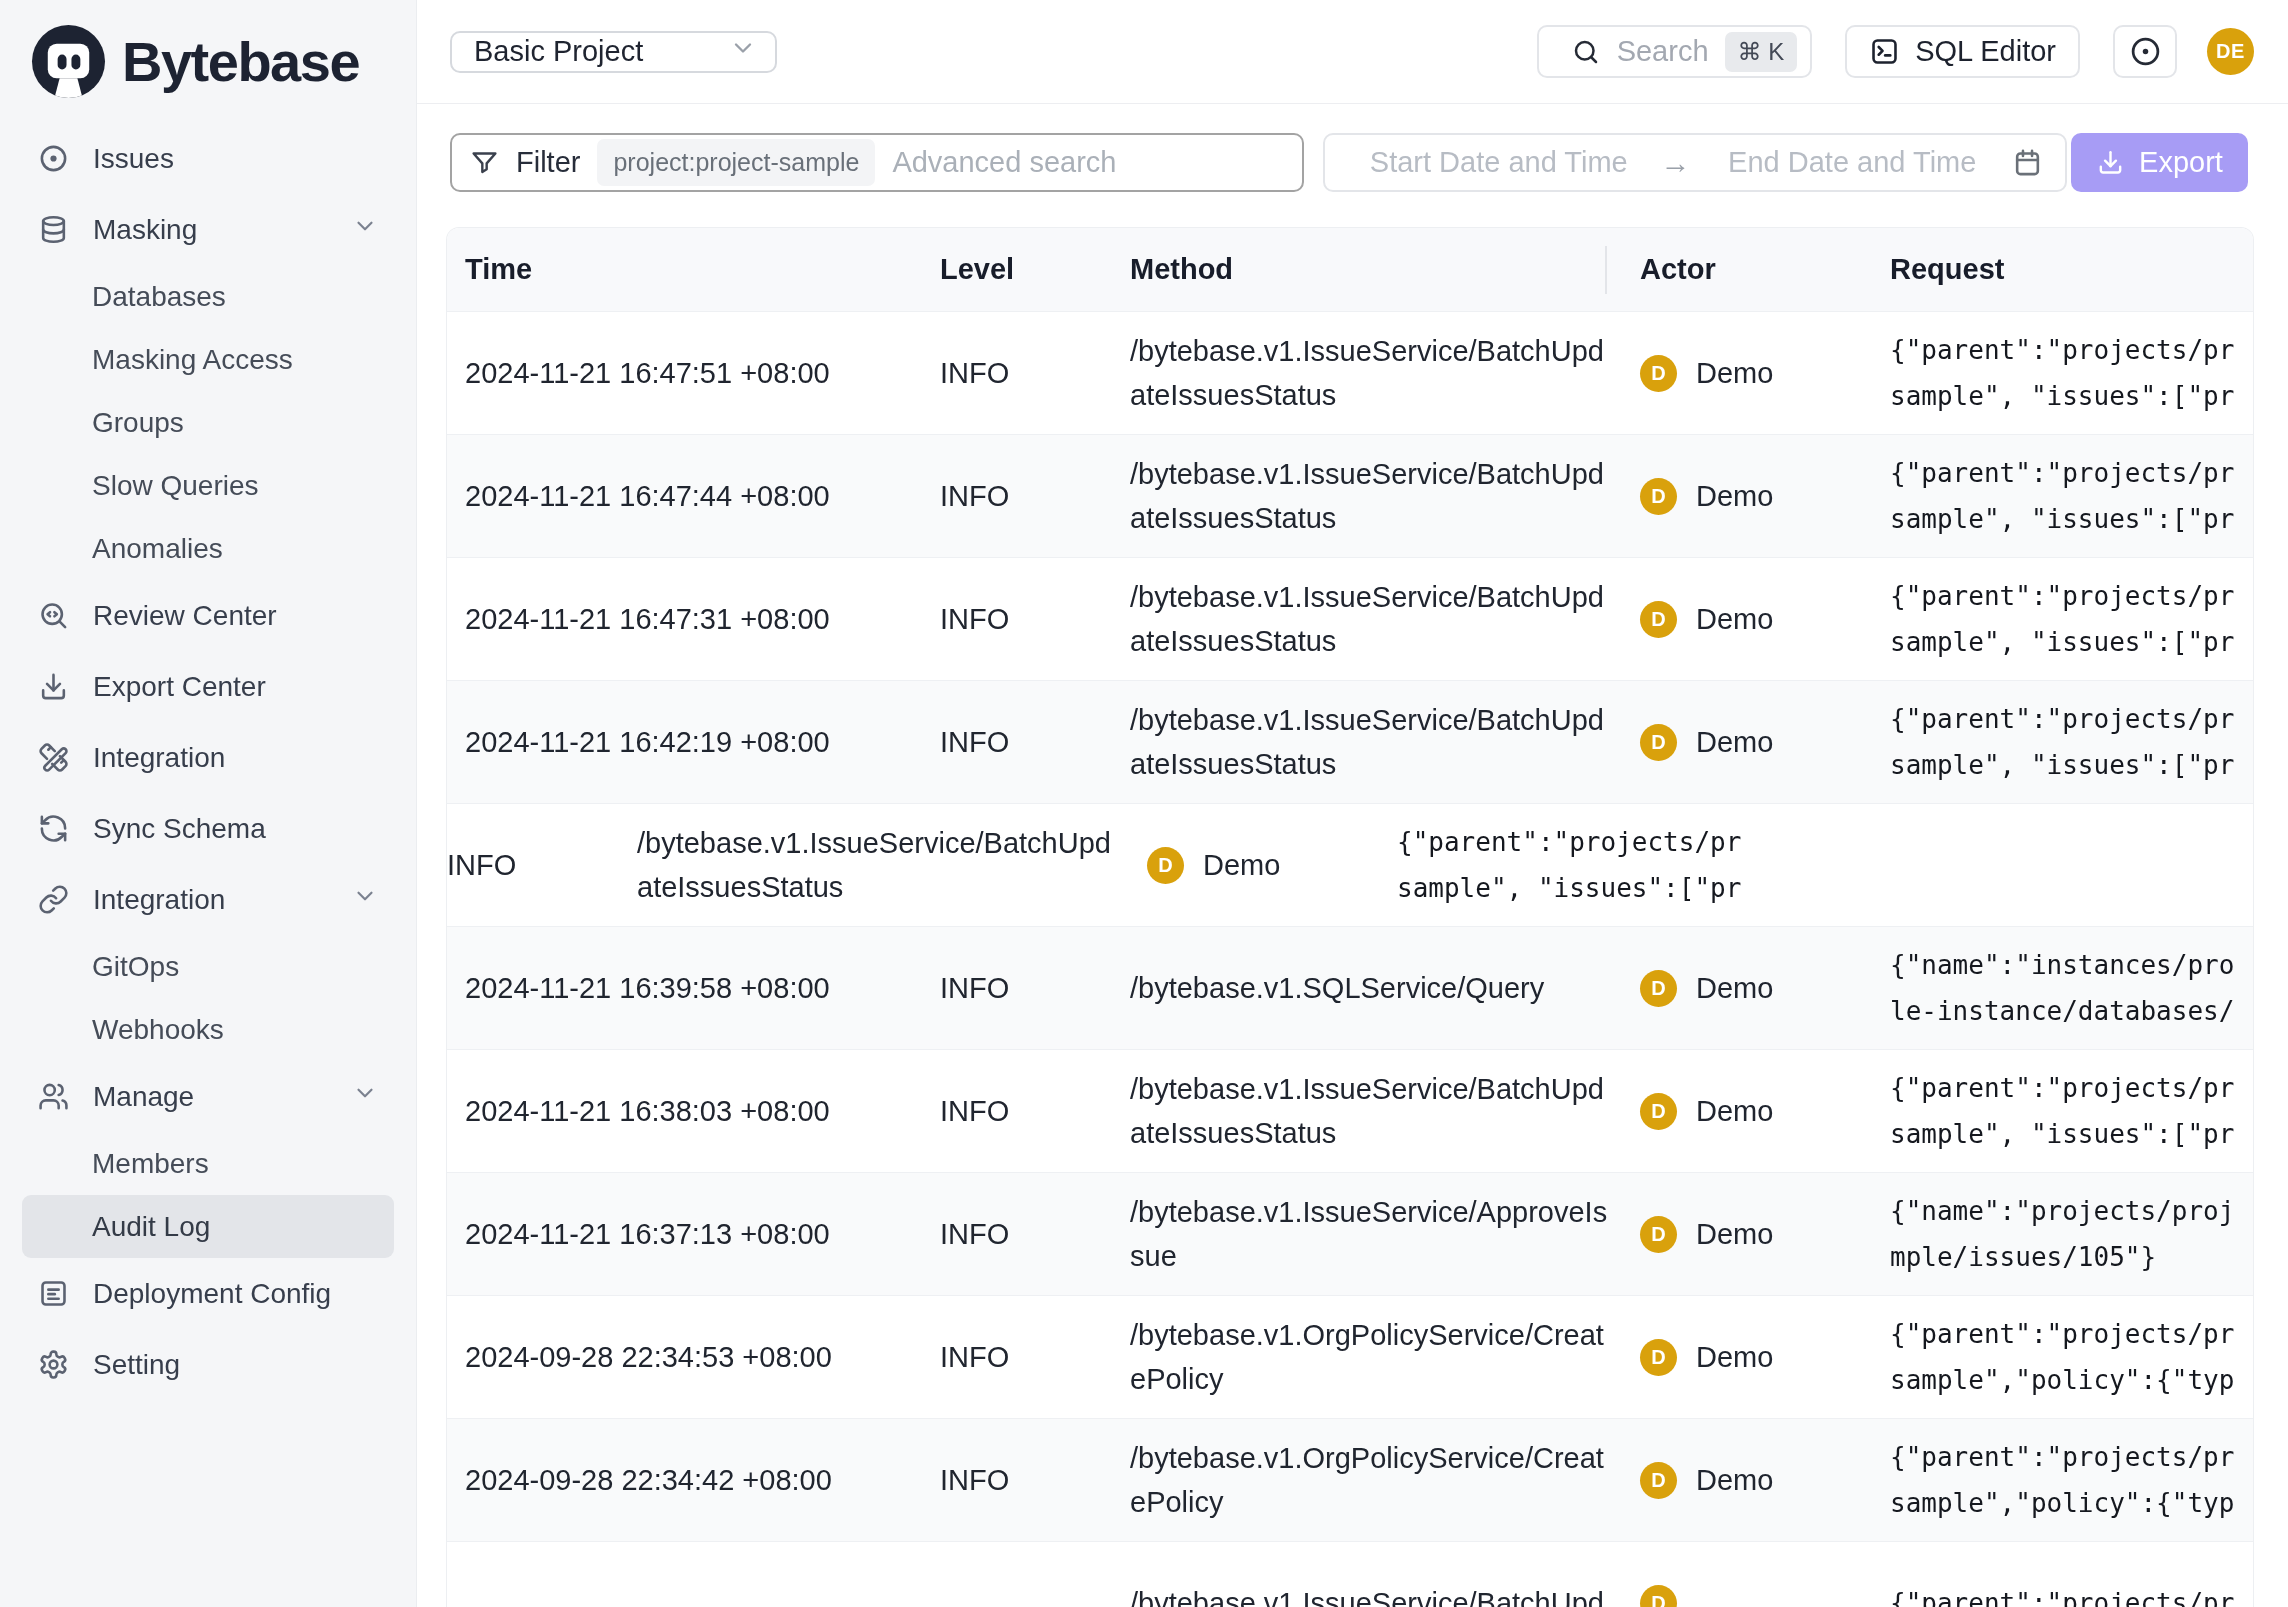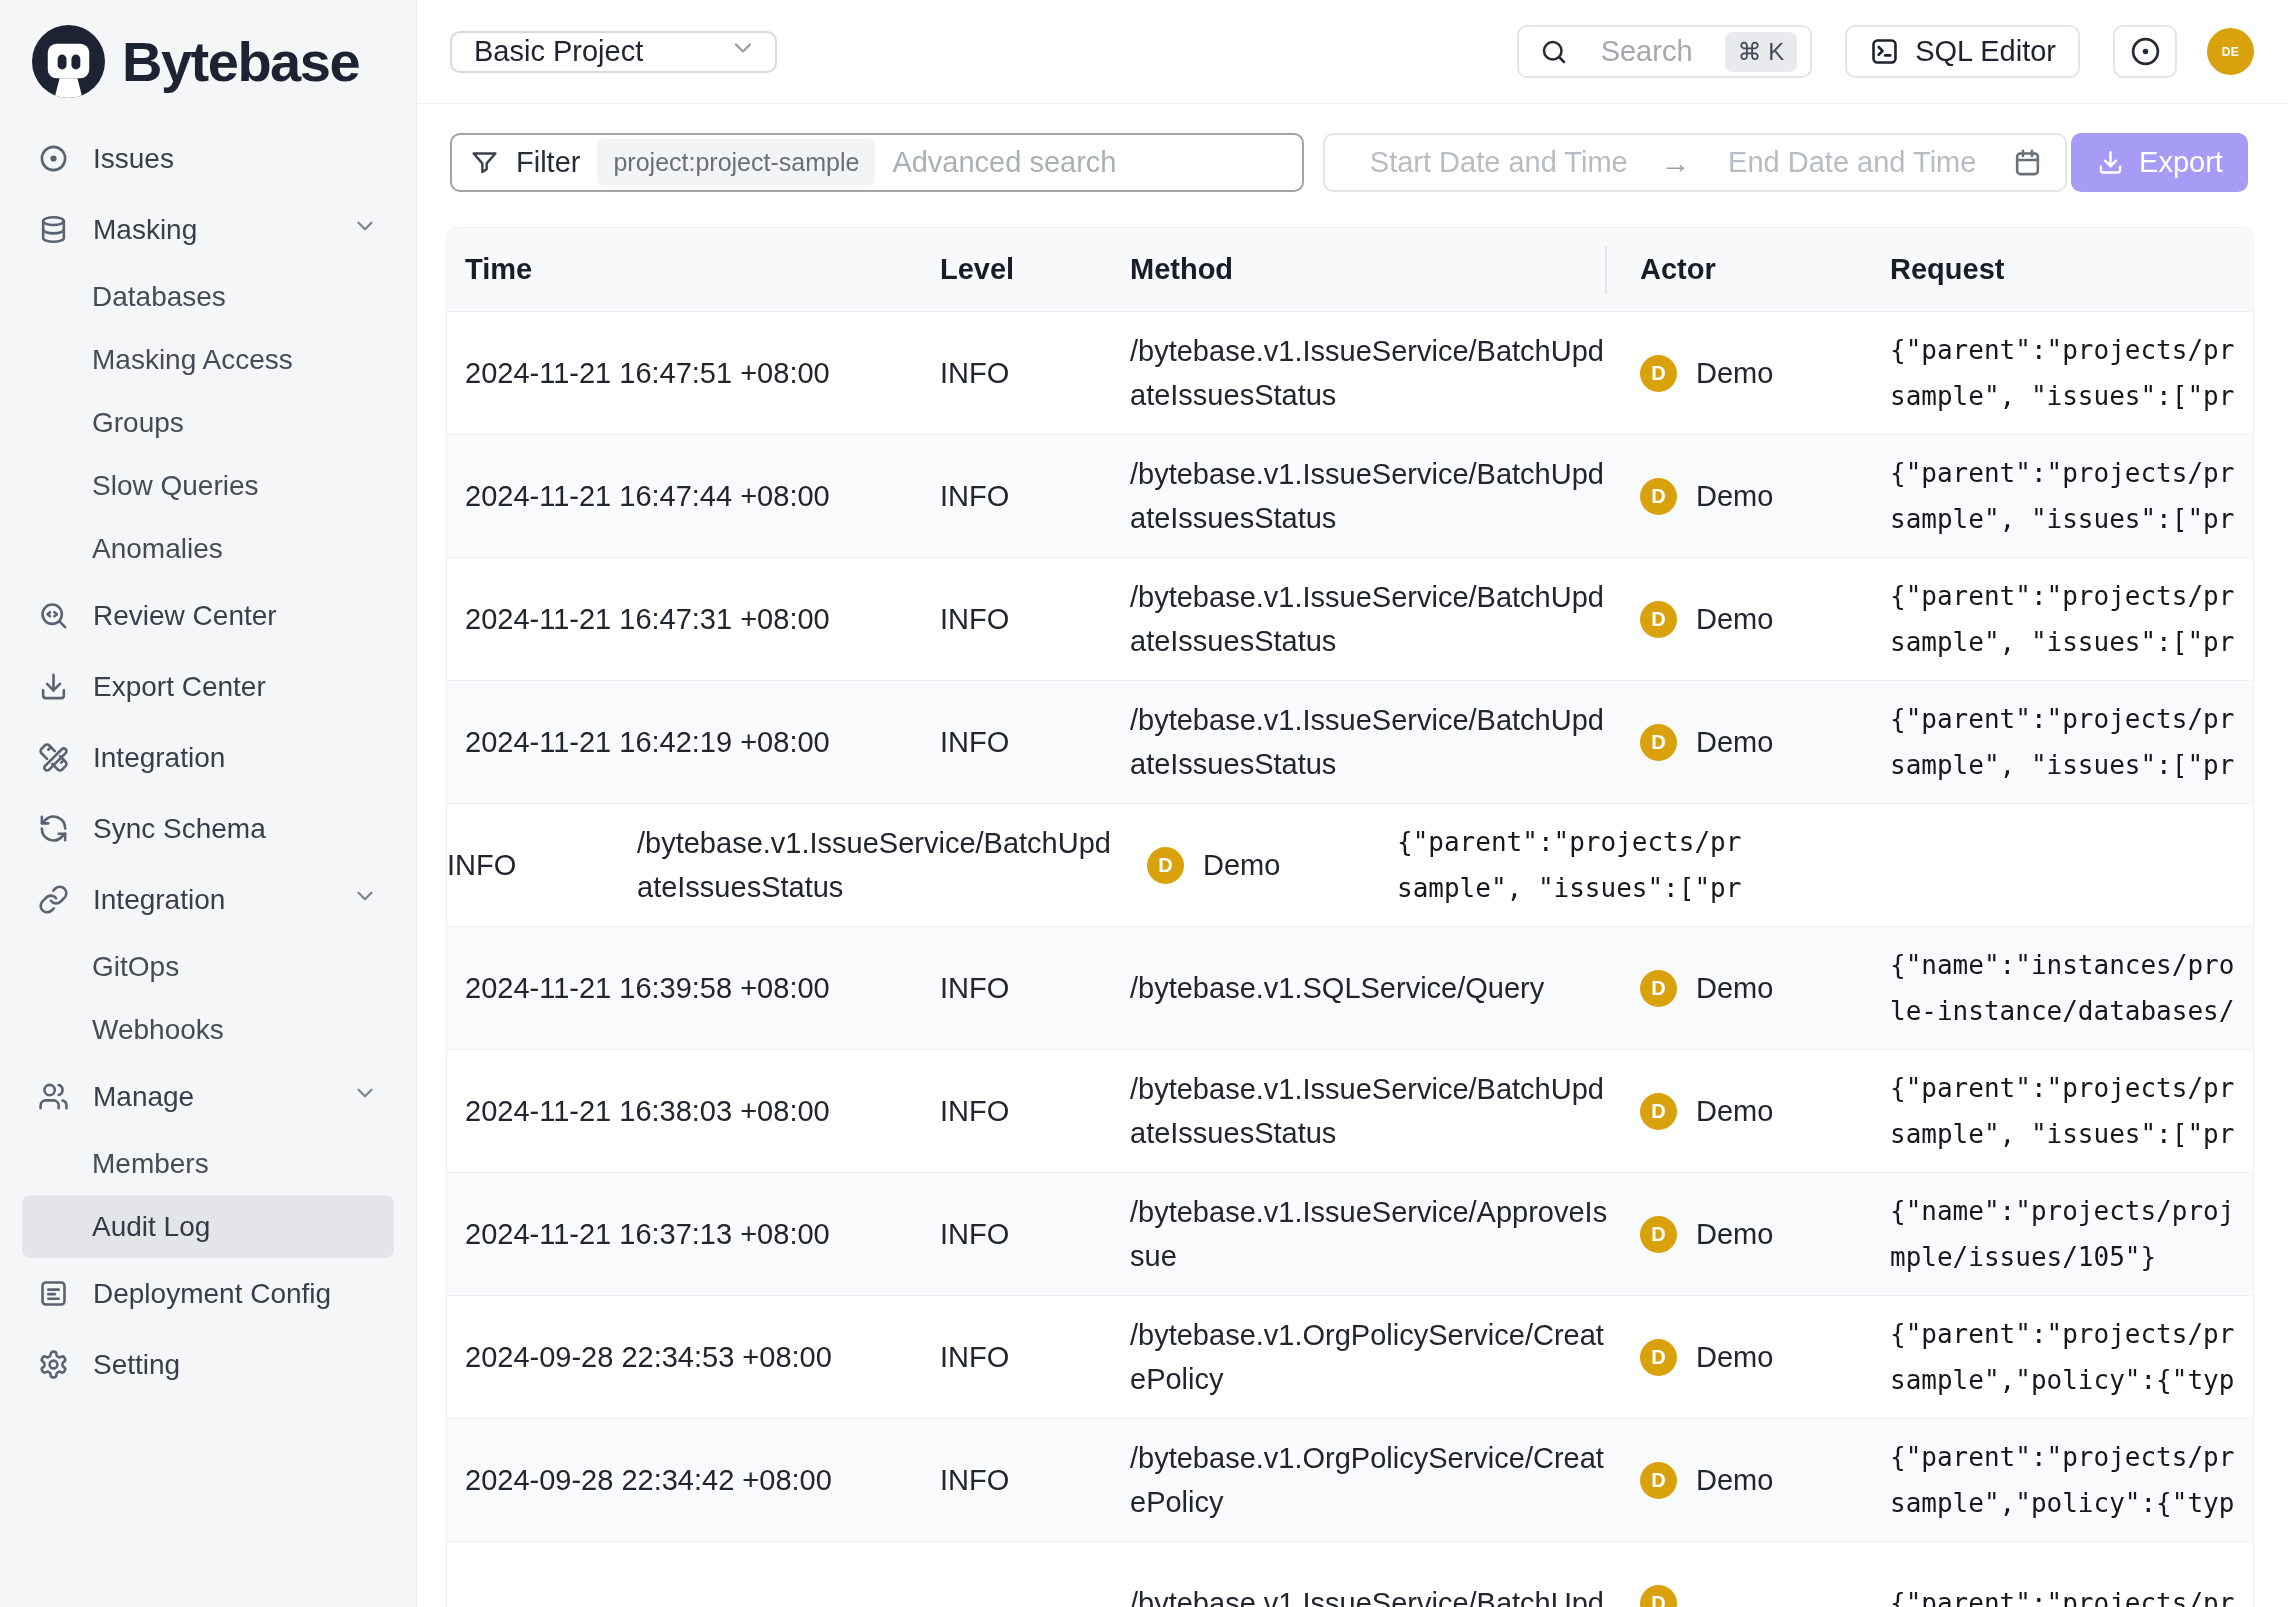--- a/index.html
+++ b/index.html
@@ -27,30 +27,30 @@
 
   .topbar { height:104px; display:flex; align-items:center; padding:0 34px 0 33px;
     border-bottom:1px solid #edeef1; }
   .proj-select { width:327px; height:42px; border:2px solid #d6d9de; border-radius:10px;
     display:flex; align-items:center; justify-content:space-between; padding:0 18px 0 22px;
     font-size:29px; color:#1f2430; background:#fff; cursor:pointer; }
   .proj-select .chev2 { color:#9aa0a9; } .chev2 svg { width:28px; height:28px; }
   .tb-spacer { flex:1; }
   .tb-btn { height:53px; border:2px solid #e3e5e9; border-radius:10px; background:#fff;
     display:flex; align-items:center; cursor:pointer; }
-  .search-btn { gap:32px; padding:0 13px 0 20px; margin-right:33px; }
+  .search-btn { gap:16px; padding:0 13px 0 32px; margin-right:33px; }
   .search-btn .mag { color:#252a35; display:flex; } .mag svg { width:30px; height:30px; }
   .search-btn .ph { font-size:29px; color:#a3a8b1; }
   .kbd { background:#e8eaed; border-radius:7px; padding:6px 13px; font-size:24px; color:#434956; }
   .sql-btn { gap:15px; padding:0 22px; font-size:29px; font-weight:500; color:#1d222e; margin-right:33px; }
   .sql-btn .tico { display:flex; } .tico svg { width:31px; height:31px; }
   .circ-btn { width:64px; justify-content:center; color:#252a35; margin-right:30px; }
   .circ-btn svg { width:33px; height:33px; }
   .avatar { width:47px; height:47px; border-radius:50%; background:#d9a10c; color:#fff;
-    font-size:12px; font-weight:700; display:flex; align-items:center; justify-content:center;
+    font-size:20px; font-weight:700; display:flex; align-items:center; justify-content:center;
     letter-spacing:0.5px; cursor:pointer; }
 
   
   .filter-row { display:flex; align-items:center; padding:29px 34px 0 33px; }
   .filter-box { width:854px; height:59px; border:2px solid #a3a3a3; border-radius:10px;
     display:flex; align-items:center; gap:17px; padding:0 18px; background:#fff; }
   .funnel { color:#3a404d; display:flex; } .funnel svg { width:29px; height:29px; }
   .filter-label { font-size:29px; font-weight:500; color:#272d3a; }
   .chip { background:#f3f4f6; border-radius:7px; padding:9px 16px; font-size:25px; color:#697079; cursor:pointer; }
   .adv-ph { font-size:29px; color:#aab0b8; }

